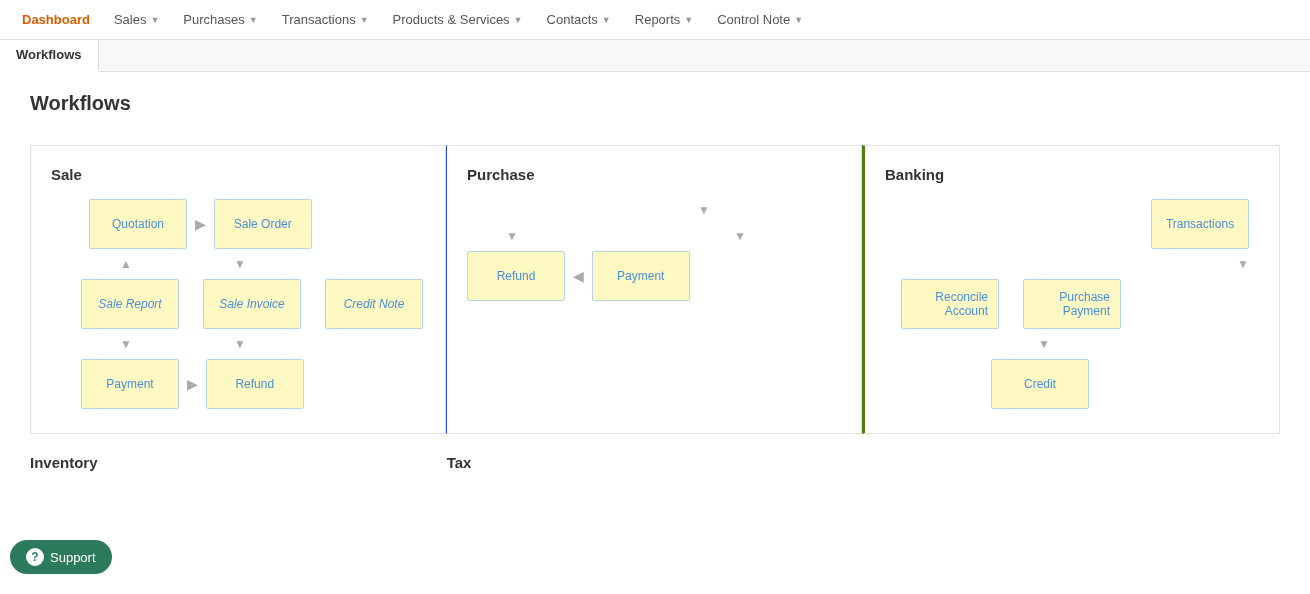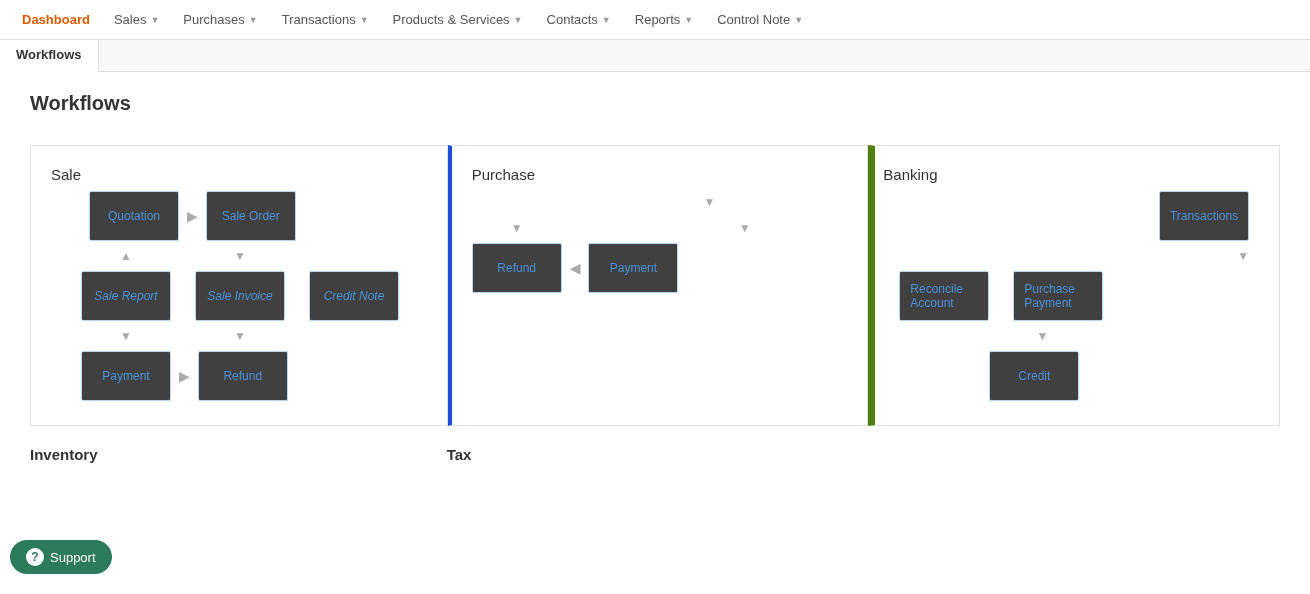--- a/index.html
+++ b/index.html
@@ -74,35 +74,35 @@
       border: 1px solid #e0e0e0;
       padding: 20px;
       margin-right: 0;
       position: relative;
     }
     .workflow-section + .workflow-section {
       border-left: none;
     }
     .section-title {
       font-size: 15px;
-      font-weight: normal;
+      font-weight: bold;
       color: #333;
-      margin-bottom: 8px;
+      margin-bottom: 16px;
     }
 
     
     .workflow-box {
       border: 1px solid #b8d4e8;
-      background: #404040;
+      background: #fef9c3;
       color: #4a90d9;
       padding: 8px 10px;
-      text-align: left;
+      text-align: right;
       font-size: 12px;
       cursor: pointer;
-      width: 90px;
+      width: 98px;
       min-height: 50px;
       display: flex;
       align-items: center;
       justify-content: center;
       border-radius: 2px;
     }
 
     
     .arrow-right { color: #aaa; font-size: 14px; display: flex; align-items: center; }
     .arrow-left { color: #aaa; font-size: 14px; display: flex; align-items: center; }
@@ -222,21 +222,21 @@
         </div>
       </div>
 
       <div class="row" style="margin-left:30px;">
         <div class="workflow-box">Payment</div>
         <div class="arrow-right">▶</div>
         <div class="workflow-box">Refund</div>
       </div>
     </div>
 
-    <div class="workflow-section" style="border-left:4px solid #1d4ed8;">
+    <div class="workflow-section" style="border-left:1px solid #1d4ed8;">
       <div class="section-title">Purchase</div>
 
 
       <div style="display:flex; justify-content:center; padding-left:100px; margin: 4px 0;">
         <span class="arrow-down">▼</span>
       </div>
 
 
       <div class="row" style="gap:8px;">
         <div style="width:90px; display:flex; justify-content:center;">
@@ -250,21 +250,21 @@
         </div>
       </div>
 
       <div class="row" style="gap:8px;">
         <div class="workflow-box">Refund</div>
         <div class="arrow-left">◀</div>
         <div class="workflow-box">Payment</div>
       </div>
     </div>
 
-    <div class="workflow-section" style="border-left:7px solid #4d7c0f;padding-left:8px;">
+    <div class="workflow-section" style="border-left:3px solid #4d7c0f;">
       <div class="section-title">Banking</div>
 
       <div class="row" style="justify-content:flex-end; padding-right:10px;">
         <div class="workflow-box">Transactions</div>
       </div>
 
       <div style="display:flex; justify-content:flex-end; padding-right:10px; margin: 4px 0;">
         <span class="arrow-down">▼</span>
       </div>
 

